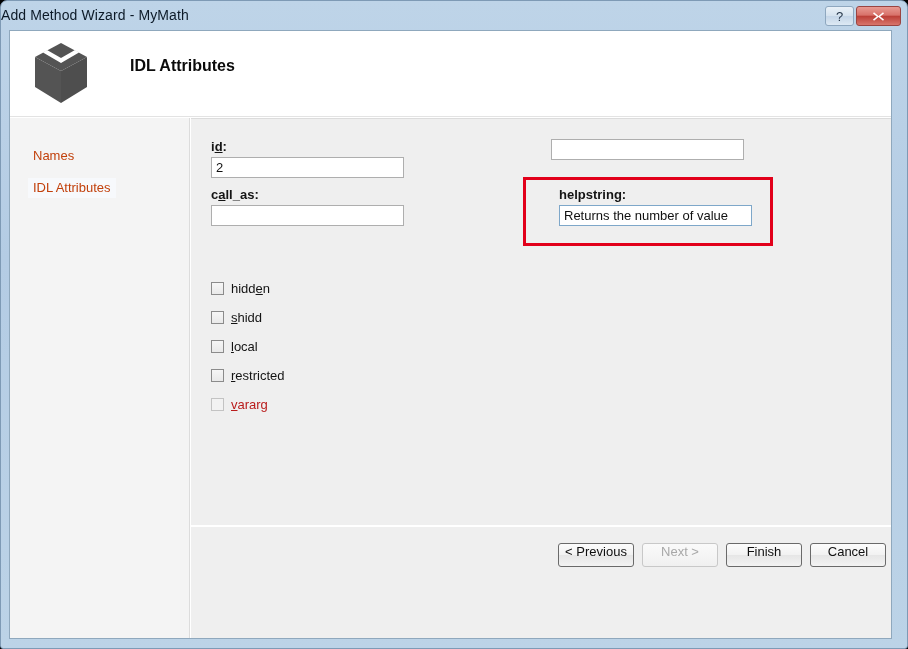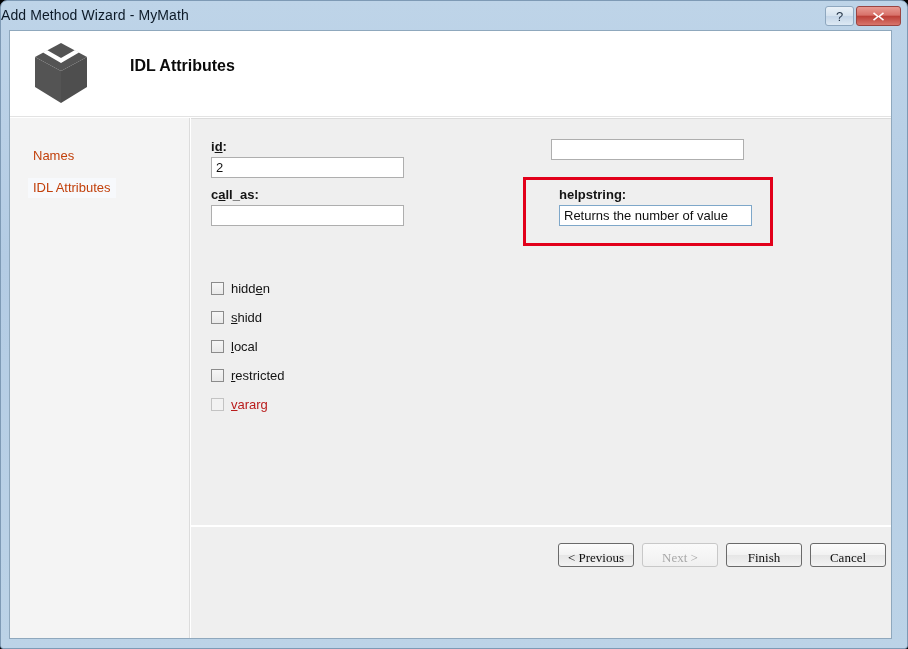--- a/index.html
+++ b/index.html
@@ -190,27 +190,27 @@
     background: #ffffff;
   }
   #buttons {
     position: absolute;
     right: 13px; top: 511px;
     display: flex;
     gap: 8px;
   }
   .wbtn {
     width: 76px; height: 24px;
-    font-family: Liberation Serif, serif;
+    font-family: Liberation Sans, sans-serif;
     font-size: 13px;
     color: #0f0f0f;
     border: 1px solid #9a9a9a;
     border-radius: 3px;
     background: linear-gradient(to bottom, #fcfcfc 0%, #f2f2f2 48%, #e6e6e6 52%, #f3f3f3 100%);
-    display: flex; align-items: flex-end; justify-content: center;
+    display: flex; align-items: flex-start; justify-content: center;
     cursor: default;
     white-space: nowrap;
   }
   .wbtn.strong { border: 1px solid #6a6a6a; }
   .wbtn.disabled { color: #a8a8a8; border-color: #c8c8c8;
     background: linear-gradient(to bottom, #fafafa, #f0f0f0); }
 </style>
 </head>
 <body>
 

